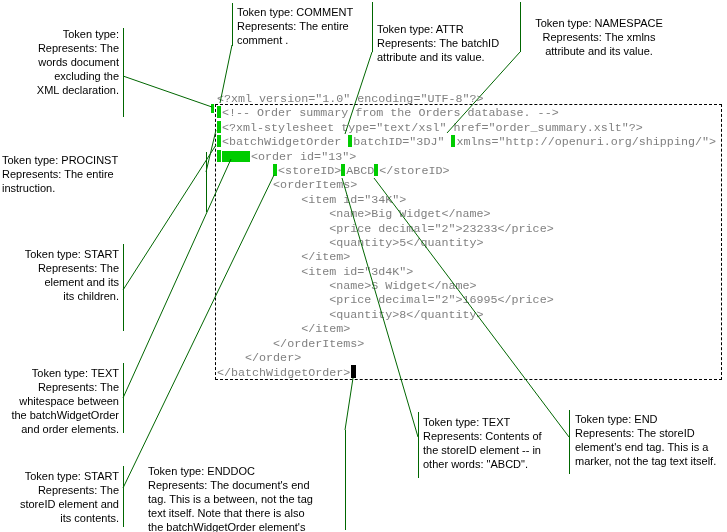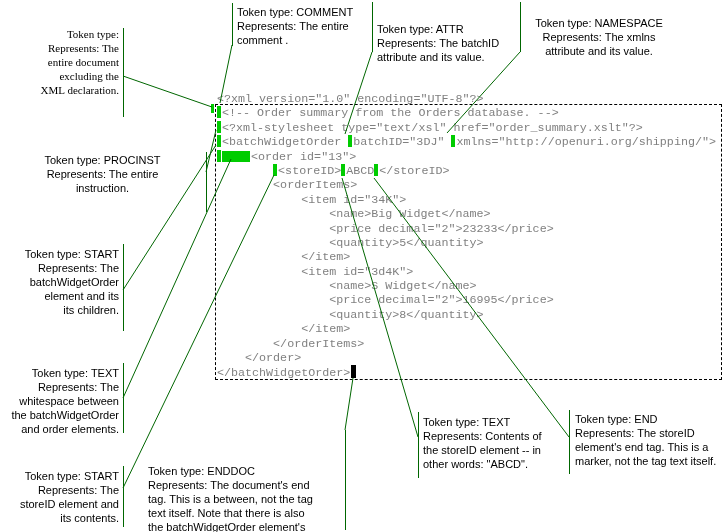--- a/index.html
+++ b/index.html
@@ -56,36 +56,35 @@
       <div class="ann" style="left: 377px; top: 22px; width: 140px; text-align: left;">
         <div>Token type: ATTR</div>
         <div>Represents: The batchID</div>
         <div>attribute and its value.</div>
       </div>
       <div class="ann" style="left: 525px; top: 16px; width: 148px; text-align: center;">
         <div>Token type: NAMESPACE</div>
         <div>Represents: The xmlns</div>
         <div>attribute and its value.</div>
       </div>
-      <div class="ann" style="left: 4px; top: 27px; width: 115px; text-align: right; font-family: Liberation Serif, serif;">
+      <div class="ann" style="left: 4px; top: 27px; width: 115px; text-align: right;">
         <div>Token type:</div>
         <div>Represents: The</div>
-        <div>entire document</div>
+        <div>words document</div>
         <div>excluding the</div>
         <div>XML declaration.</div>
       </div>
-      <div class="ann" style="left: 2px; top: 153px; width: 201px; text-align: center;">
+      <div class="ann" style="left: 2px; top: 153px; width: 201px; text-align: left;">
         <div>Token type: PROCINST</div>
         <div>Represents: The entire</div>
         <div>instruction.</div>
       </div>
       <div class="ann" style="left: 4px; top: 247px; width: 115px; text-align: right;">
         <div>Token type: START</div>
         <div>Represents: The</div>
-        <div>batchWidgetOrder</div>
         <div>element and its</div>
         <div>its children.</div>
       </div>
       <div class="ann" style="left: 0px; top: 366px; width: 119px; text-align: right;">
         <div>Token type: TEXT</div>
         <div>Represents: The</div>
         <div>whitespace between</div>
         <div>the batchWidgetOrder</div>
         <div>and order elements.</div>
       </div>

